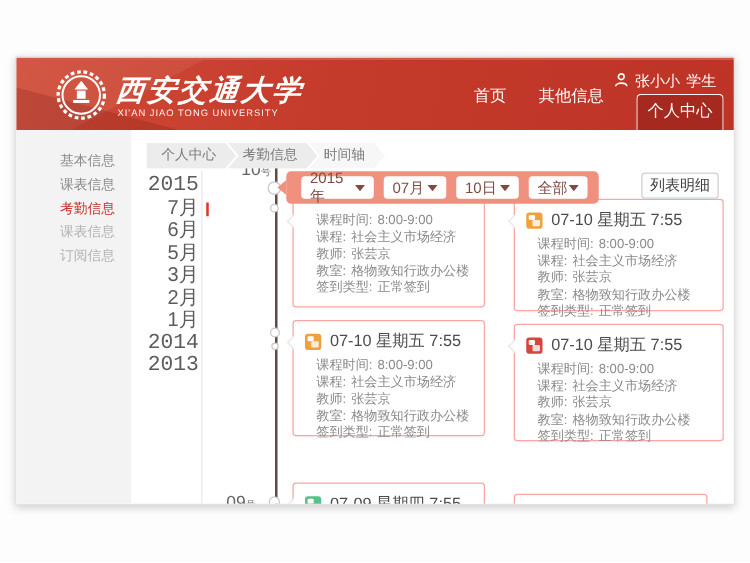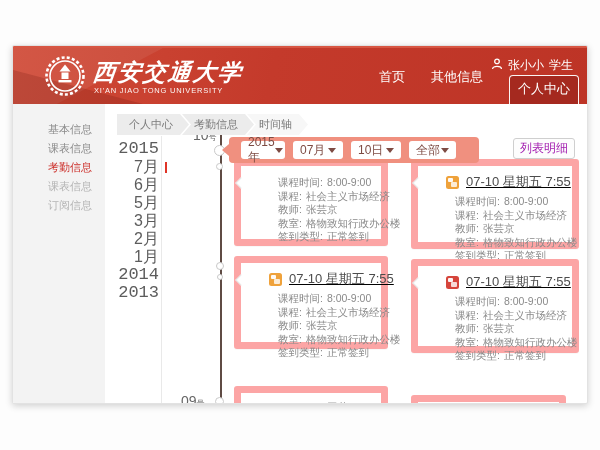--- a/index.html
+++ b/index.html
@@ -69,32 +69,32 @@
   
   .bubble { position:absolute; left:216px; top:91px; width:250px; height:26px; background:#f0907f;
             border-radius:4px; display:flex; align-items:center; gap:8px; padding-left:12px; z-index:6; }
   .bubble::before { content:""; position:absolute; left:-7px; top:7px; width:0; height:0;
             border-top:6px solid transparent; border-bottom:6px solid transparent;
             border-right:7px solid #f0907f; }
   .dd { height:18px; background:#fff; border-radius:3px; display:flex; align-items:center;
         justify-content:space-between; padding:0 7px; font-size:12px; color:#7d4b43; cursor:pointer; }
   .dd .caret { width:0; height:0; border-left:4px solid transparent;
         border-right:4px solid transparent; border-top:5px solid #7d4b43; }
-  .dd1 { width:44px; } .dd2 { width:50px; } .dd3 { width:50px; } .dd4 { width:47px; }
+  .dd1 { width:58px; } .dd2 { width:50px; } .dd3 { width:50px; } .dd4 { width:47px; }
   .list-btn { position:absolute; left:500px; top:92px; width:62px; height:21px; line-height:19px;
-        text-align:center; font-size:12px; color:#a21caf; background:#fdfdfd;
+        text-align:center; font-size:12px; color:#404040; background:#fdfdfd;
         border:1px solid #cfcfcf; border-radius:3px; cursor:pointer; z-index:6; }
 
   
-  .card { position:absolute; background:#fff; border:7px solid #fca5a5; border-radius:3px;
-          box-shadow:0 1px 1px rgba(0,0,0,0.03); z-index:2;padding-left:19px; }
+  .card { position:absolute; background:#fff; border:1px solid #fca5a5; border-radius:3px;
+          box-shadow:0 1px 1px rgba(0,0,0,0.03); z-index:2; }
   .card::before { content:""; position:absolute; left:-4px; top:13px; width:7px; height:7px;
           background:#fff; border-left:1px solid #e7e7e7; border-bottom:1px solid #e7e7e7;
           transform:rotate(45deg); }
-  .card-head { display:flex; align-items:center; gap:7px; padding:7px 10px 2px 9px;text-decoration:underline; }
+  .card-head { display:flex; align-items:center; gap:7px; padding:7px 10px 2px 9px; }
   .card-head .date { font-size:13px; color:#4c4c4c; white-space:nowrap; }
   .card-icon { position:relative; width:13px; height:13px; border-radius:2.5px; flex:none; }
   .card-icon::before { content:""; position:absolute; left:2px; top:2px; width:5px; height:4px;
           background:rgba(255,255,255,0.95); border-radius:1px; }
   .card-icon::after { content:""; position:absolute; right:2px; bottom:2px; width:6px; height:5px;
           background:rgba(255,255,255,0.8); border-radius:1px; }
   .icon-orange { background:#efa23b; } .icon-red { background:#d6453c; } .icon-green { background:#56c189; }
   .fields { padding:2px 8px 4px 18px; }
   .frow { font-size:10.5px; line-height:13.5px; color:#8a8a8a; white-space:nowrap; }
   .frow .v { margin-left:4px; }

